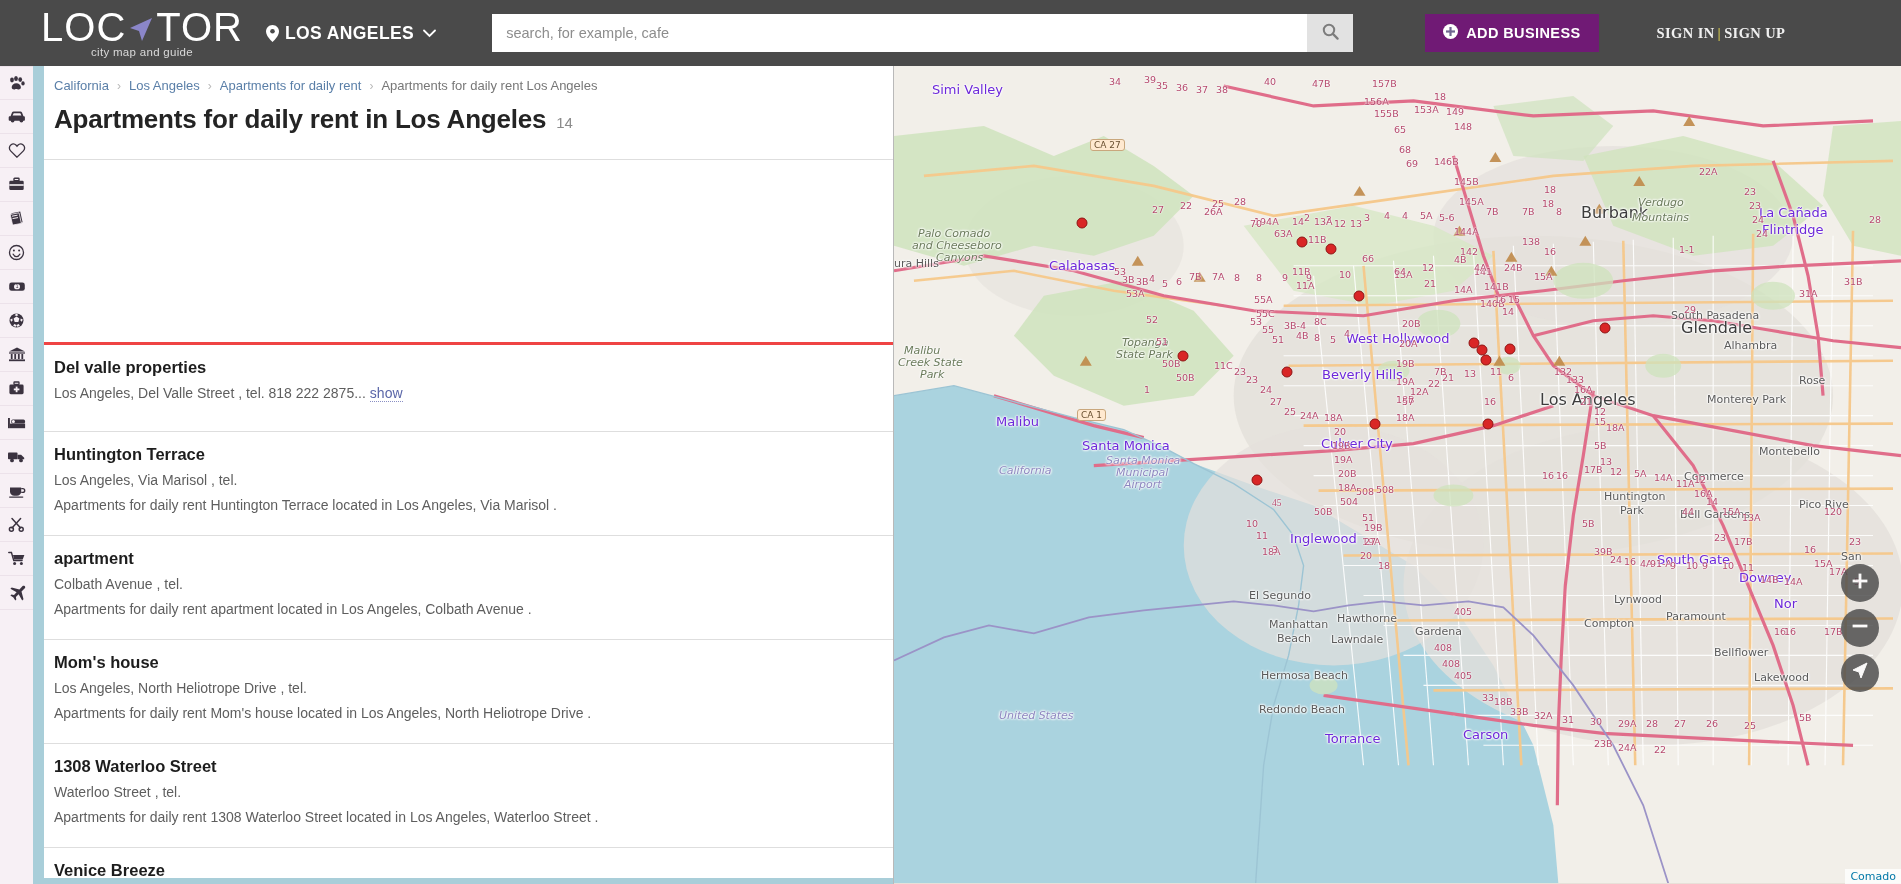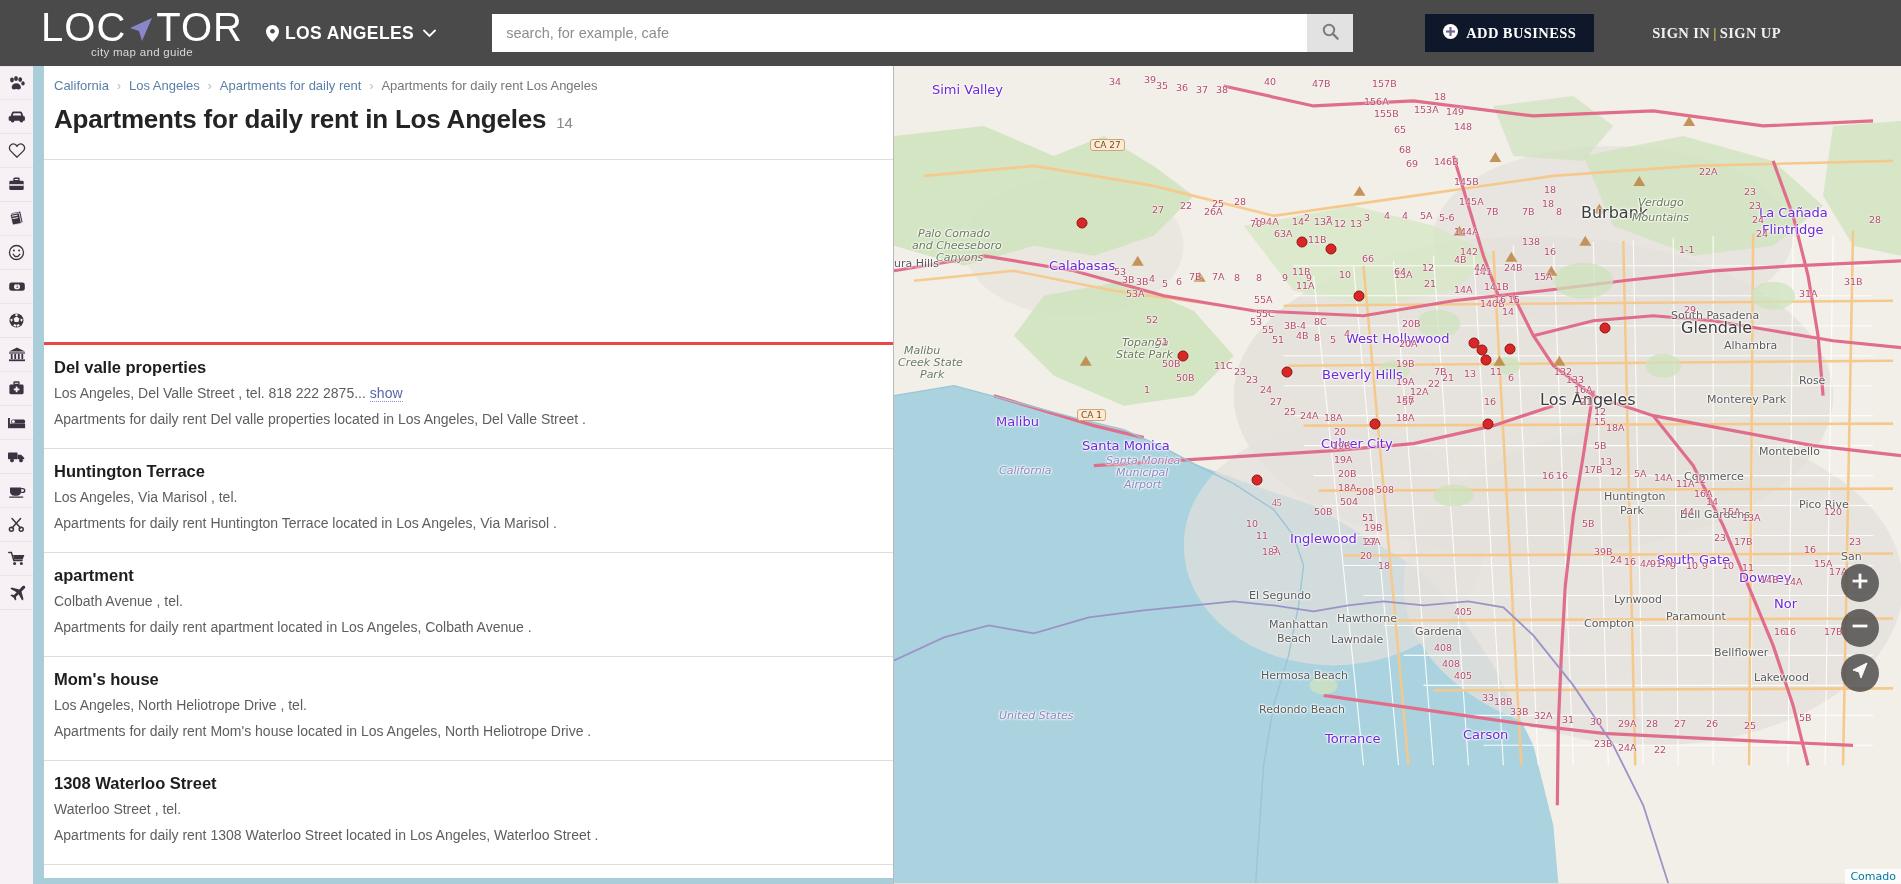--- a/index.html
+++ b/index.html
@@ -54,25 +54,25 @@
     font-size: 14.5px; color: #555; padding: 0 14px;
     font-family: "Liberation Sans", sans-serif;
   }
   .search-input::placeholder { color: #8d8d8d; }
   .search-btn {
     width: 46px; background: #e2e2e2; border: 0; cursor: pointer;
     display: flex; align-items: center; justify-content: center;
   }
 
   .add-business {
-    margin-left: 72px; background: #0f172a; color: #fff;
+    margin-left: 72px; background: #701a75; color: #fff;
     height: 38px; padding: 0 18px; border: 0; cursor: pointer;
     font-size: 14.5px; font-weight: 600; letter-spacing: .4px;
     display: flex; align-items: center; gap: 8px;
-    font-family: Liberation Serif, serif;
+    font-family: Liberation Sans, sans-serif;
   }
   .auth-links {
     margin-left: 58px; color: #f0f0f0; font-size: 14.5px; font-weight: 600;
     letter-spacing: .4px; white-space: nowrap; cursor: pointer;
     font-family: "Liberation Serif", serif;
   }
   .auth-links .sep { color: #cfc44f; margin: 0 3px; }
 
   
   .rail {
@@ -429,21 +429,20 @@
     <span>Apartments for daily rent in Los Angeles</span>
     <span class="count">14</span>
   </h1>
 
   <div class="blank-zone"></div>
 
   <div id="listing-list">
       <div class="listing">
         <div class="listing-name">Del valle properties</div>
         <div class="listing-addr">Los Angeles, Del Valle Street , tel. 818 222 2875...<span class="show-link">show</span></div>
-        <div class="listing-desc">Apartments for daily rent Del valle properties located in Los Angeles, Del Valle Street .</div>
       </div>
       <div class="listing">
         <div class="listing-name">Huntington Terrace</div>
         <div class="listing-addr">Los Angeles, Via Marisol , tel.</div>
         <div class="listing-desc">Apartments for daily rent Huntington Terrace located in Los Angeles, Via Marisol .</div>
       </div>
       <div class="listing">
         <div class="listing-name">apartment</div>
         <div class="listing-addr">Colbath Avenue , tel.</div>
         <div class="listing-desc">Apartments for daily rent apartment located in Los Angeles, Colbath Avenue .</div>

